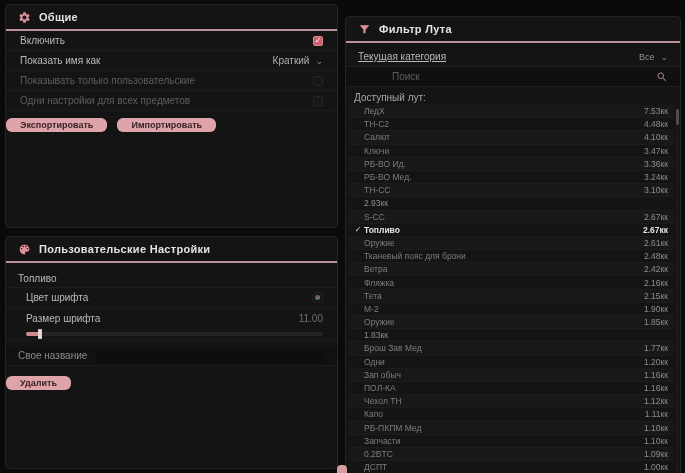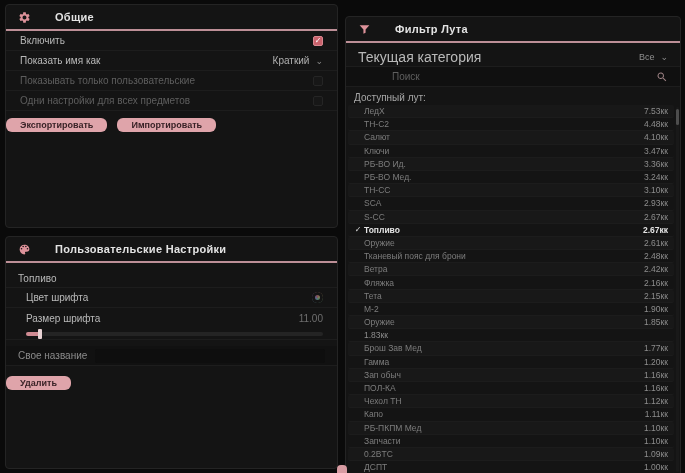--- a/index.html
+++ b/index.html
@@ -6,21 +6,21 @@
   html,body { background:#070707; }
   .page {
     position:relative; width:685px; height:473px; overflow:hidden;
     background:#0a0a0a; font-family:"Liberation Sans", sans-serif; color:#cfcfcf;
   }
   .panel {
     position:absolute; background:#141414; border:1px solid #242424;
     border-radius:4px; overflow:hidden;
   }
   .panel-header {
-    display:flex; align-items:center; gap:24px; height:26px; padding:0 12px;
+    display:flex; align-items:center; gap:8px; height:26px; padding:0 12px;
     border-bottom:2px solid #bd8f97;
   }
   .panel-header .hicon { width:13px; height:13px; flex:0 0 auto; }
   .panel-header .htitle { font-size:11px; font-weight:bold; color:#e3e3e3; letter-spacing:.3px; }
   .row {
     display:flex; align-items:center; justify-content:space-between;
     height:20px; padding:0 14px; border-bottom:1px solid #1d1d1d;
   }
   .row .lbl { font-size:10px; color:#b9b9b9; }
   .row .lbl.dim { color:#5e5e5e; }
@@ -52,21 +52,21 @@
   .fs-value { font-size:10px; color:#6f6f6f; }
   .slider-row { height:12px; display:flex; align-items:center; padding:0 14px 0 20px; border-bottom:1px solid #1d1d1d; }
   .slider-track { position:relative; width:300px; height:4px; background:#242424; border-radius:2px; }
   .slider-fill { position:absolute; left:0; top:0; height:4px; width:14px; background:#d08b93; border-radius:2px; }
   .slider-handle { position:absolute; left:12px; top:-3px; width:4px; height:10px; background:#e8d2d4; border-radius:1px; cursor:pointer; }
   .custom-name-row { height:20px; display:flex; align-items:center; gap:8px; padding:0 12px; border-bottom:1px solid #1d1d1d; margin-top:6px; background:#111; }
   .custom-name-row .lbl { font-size:10px; color:#8b8b8b; white-space:nowrap; }
   .custom-name-input { flex:1; height:14px; background:#0e0e0e; border:none; border-radius:2px; }
   
   .cat-row { height:20px; display:flex; align-items:center; justify-content:space-between; padding:0 12px; border-bottom:1px solid #1d1d1d; margin-top:4px; }
-  .cat-row .lbl { font-size:14px; color:#b9b9b9; }
+  .cat-row .lbl { font-size:10px; color:#b9b9b9;text-decoration:underline; }
   .search-row { height:20px; display:flex; align-items:center; padding:0 12px; border-bottom:1px solid #1d1d1d; background:#101010; }
   .search-input {
     flex:1; background:transparent; border:none; outline:none;
     font-family:"Liberation Sans", sans-serif; font-size:10px; color:#bdbdbd;padding-left:34px;
   }
   .search-input::placeholder { color:#5f5f5f; }
   .avail-label { font-size:10px; color:#a7a7a7; padding:5px 8px 3px 8px; }
   .loot-list { position:absolute; left:2px; right:6px; top:88px; bottom:4px; overflow:hidden; }
   .loot-row {
     display:flex; align-items:center; height:13.2px; padding:0 6px 0 4px;
@@ -208,21 +208,20 @@
           <span class="nm">РБ-ВО Мед.</span>
           <span class="val">3.24кк</span>
         </div>
         <div class="loot-row">
           <span class="chk"></span>
           <span class="nm">ТН-СС</span>
           <span class="val">3.10кк</span>
         </div>
         <div class="loot-row">
           <span class="chk"></span>
-          <span class="nm">SCA</span>
           <span class="val">2.93кк</span>
         </div>
         <div class="loot-row">
           <span class="chk"></span>
           <span class="nm">S-СС</span>
           <span class="val">2.67кк</span>
         </div>
         <div class="loot-row checked">
           <span class="chk">✓</span>
           <span class="nm">Топливо</span>
@@ -267,21 +266,21 @@
           <span class="chk"></span>
           <span class="val">1.83кк</span>
         </div>
         <div class="loot-row">
           <span class="chk"></span>
           <span class="nm">Брош Зав Мед</span>
           <span class="val">1.77кк</span>
         </div>
         <div class="loot-row">
           <span class="chk"></span>
-          <span class="nm">Гамма</span>
+          <span class="nm">Одни</span>
           <span class="val">1.20кк</span>
         </div>
         <div class="loot-row">
           <span class="chk"></span>
           <span class="nm">Зап обыч</span>
           <span class="val">1.16кк</span>
         </div>
         <div class="loot-row">
           <span class="chk"></span>
           <span class="nm">ПОЛ-КА</span>

